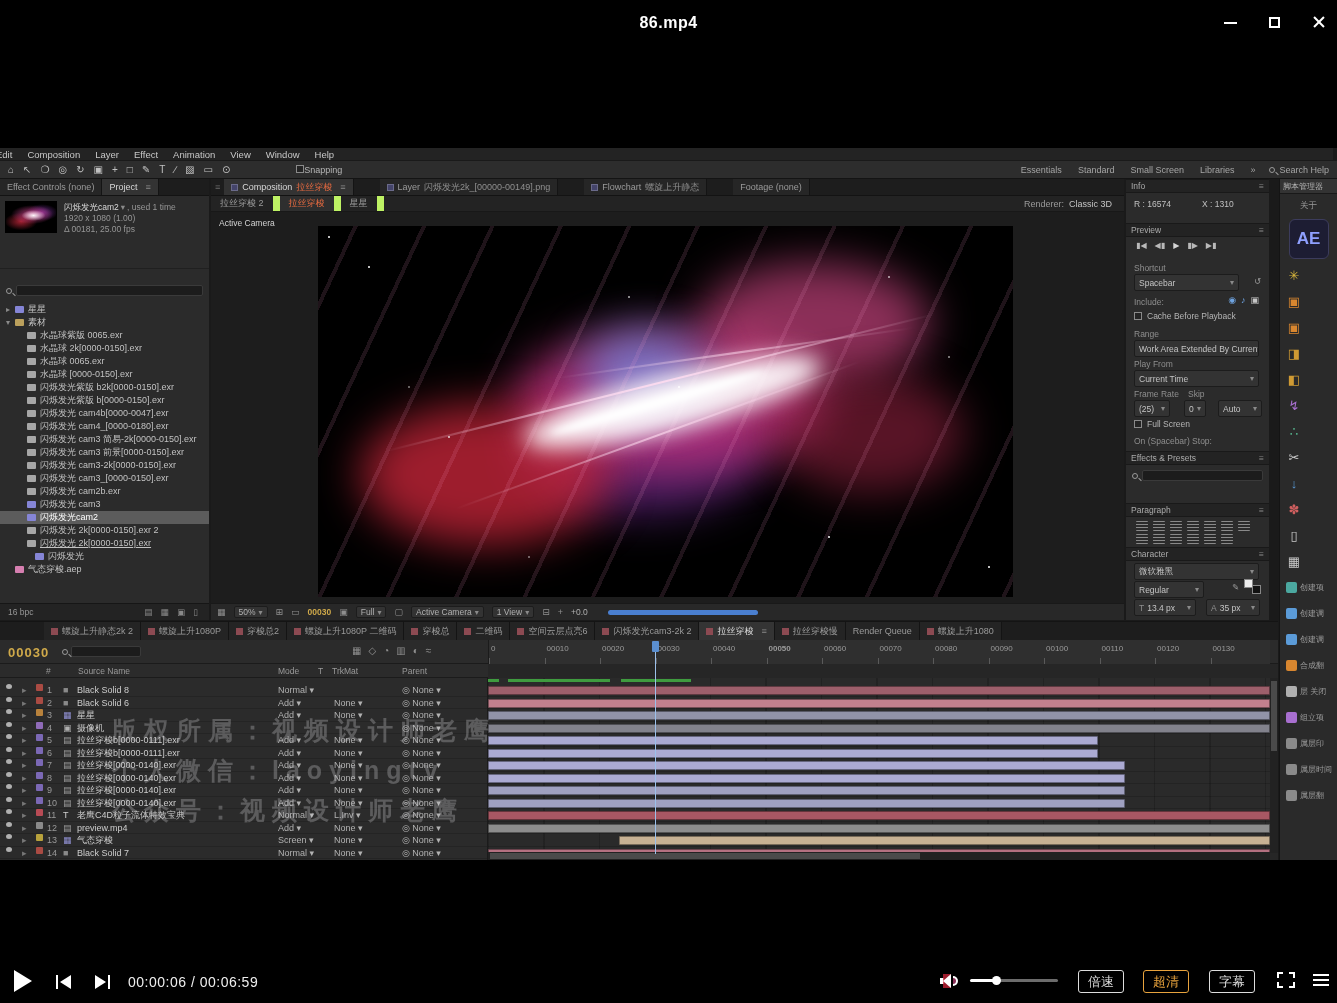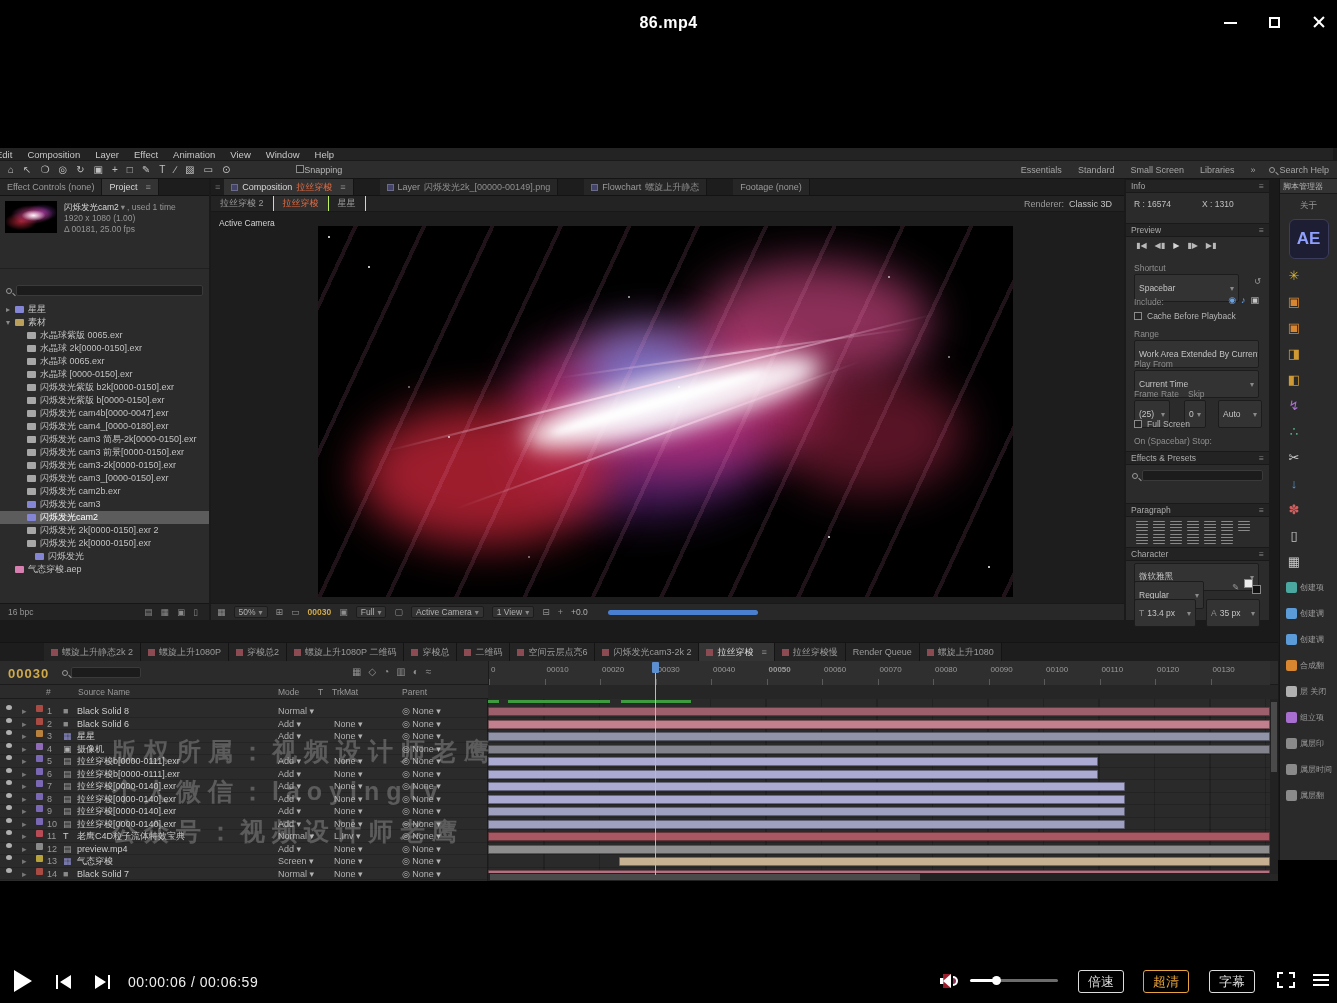--- a/index.html
+++ b/index.html
@@ -81,21 +81,21 @@
 .pj-row.sel{background:#5c5c5c;color:#fff}
 .pj-row .tw{color:#8a8a8a;display:inline-block;width:9px;font-size:8px}
 .pj-row .ico{display:inline-block;width:9px;height:7px;margin-right:4px;border-radius:1px;vertical-align:-1px}
 .pj-foot{position:absolute;left:0;bottom:0;width:100%;height:17px;background:#232323;border-top:1px solid #161616;display:flex;align-items:center;padding:0 8px;font-size:8.5px}
 .footicons{margin-left:auto;color:#8a8a8a;letter-spacing:3px}
 
 
 .pcenter{left:211px;top:31px;width:913px;height:441px}
 .pcenter .ptab{margin-right:26px}
 .vtabs{position:absolute;left:0;top:17px;right:0;height:16px;background:#232323;border-bottom:1px solid #181818;display:flex;align-items:center;font-size:9px;color:#9a9a9a}
-.vtab{padding:0 9px;height:100%;display:flex;align-items:center;border-right:1px solid #bef264;white-space:nowrap;cursor:pointer}
+.vtab{padding:0 9px;height:100%;display:flex;align-items:center;border-right:7px solid #bef264;white-space:nowrap;cursor:pointer}
 .vtab.on{background:#2f2f2f;color:#e0683f}
 .renderer{margin-left:auto;margin-right:12px;display:flex;gap:5px}
 .renderer .rv{color:#c5c5c5;cursor:pointer}
 .viewer{position:absolute;left:0;right:0;top:33px;bottom:17px;background:#1d1d1d;overflow:hidden}
 .cam-label{position:absolute;left:8px;top:6px;font-size:8.5px;color:#d4d4d4;z-index:3}
 .nebula{position:absolute;left:107px;top:14px;width:695px;height:371px;background:#000;overflow:hidden}
 .nb{position:absolute;border-radius:50%;filter:blur(22px)}
 .b1{left:28%;top:28%;width:45%;height:38%;background:rgba(194,50,126,.8)}
 .b2{left:6%;top:48%;width:36%;height:38%;background:rgba(196,36,56,.8)}
 .b3{left:55%;top:10%;width:33%;height:32%;background:rgba(232,79,147,.6)}
@@ -120,21 +120,21 @@
 .vi{color:#8f8f8f;font-size:9px;cursor:pointer}
 .vdd{display:flex;gap:3px;align-items:center;background:#333;border:1px solid #1c1c1c;border-radius:2px;padding:0 4px;height:12px;cursor:pointer;white-space:nowrap}
 .caret{color:#8a8a8a;font-size:8px}
 .vtc{color:#cfa94a;font-weight:bold}
 .vscroll{width:150px;height:5px;border-radius:3px;background:#4a7fd0;margin-left:12px}
 
 
 .pright{left:1126px;top:31px;width:143px;height:441px;font-size:8.5px}
 .sec-head{position:absolute;left:0;width:100%;height:14px;background:#232323;border-top:1px solid #191919;border-bottom:1px solid #191919;display:flex;align-items:center;justify-content:space-between;padding:0 5px;color:#ababab}
 .plabel{position:absolute;left:8px;color:#8f8f8f}
-.dd{position:absolute;height:28px;background:#333;border:1px solid #1c1c1c;border-radius:2px;color:#c5c5c5;display:flex;align-items:center;justify-content:space-between;padding:0 4px;cursor:pointer;white-space:nowrap;overflow:hidden}
+.dd{position:absolute;height:17px;background:#333;border:1px solid #1c1c1c;border-radius:2px;color:#c5c5c5;display:flex;align-items:center;justify-content:space-between;padding:0 4px;cursor:pointer;white-space:nowrap;overflow:hidden}
 .cbrow{position:absolute;left:8px;display:flex;gap:5px;align-items:center;color:#b5b5b5;cursor:pointer}
 .transport{position:absolute;left:10px;display:flex;gap:8px;color:#b9b9b9;font-size:8px}
 .transport span{cursor:pointer}
 .tp-play{color:#d5d5d5}
 .inc-icons{position:absolute;right:10px;display:flex;gap:5px;font-size:9px}
 .inc-icons i{font-style:normal;cursor:pointer}
 .reset{position:absolute;right:8px;color:#9a9a9a;cursor:pointer}
 .pic{width:12px;height:10px;border-radius:1px;background:repeating-linear-gradient(180deg,#9a9a9a 0 1px,rgba(0,0,0,0) 1px 3px);opacity:.85;display:inline-block;margin-right:5px;cursor:pointer}
 .par-rows{position:absolute;left:10px;right:8px}
 .sw{position:absolute;right:8px;width:17px;height:15px}
@@ -146,21 +146,21 @@
 
 .psidebar{left:1279px;top:31px;width:58px;height:681px;background:#2a2a2a;border-left:1px solid #141414;overflow:hidden}
 .sb-title{height:15px;background:#333;font-size:8px;color:#b5b5b5;display:flex;align-items:center;padding:0 3px;overflow:hidden;white-space:nowrap;border-bottom:1px solid #191919}
 .sb-about{font-size:8.5px;color:#9a9a9a;text-align:center;margin-top:6px;cursor:pointer}
 .sb-logo{width:40px;height:40px;margin:7px auto 3px;background:#1d1d33;border:1px solid #3c3c5c;border-radius:6px;color:#8fa0ff;font-weight:bold;font-size:17px;display:flex;align-items:center;justify-content:center}
 .sb-tool{height:26px;display:flex;align-items:center;gap:3px;padding:0 2px 0 6px;font-size:8px;color:#9a9a9a;overflow:hidden;white-space:nowrap;cursor:pointer}
 .sb-tool .g{font-size:13px;width:16px;text-align:center;flex:0 0 auto}
 .eico{width:11px;height:11px;border-radius:2px;flex:0 0 auto}
 
 
-.ptimeline{left:0;top:494px;width:1278px;height:239px;background:#262626;border-top:1px solid #141414;overflow:hidden}
+.ptimeline{left:0;top:473px;width:1278px;height:239px;background:#262626;border-top:1px solid #141414;overflow:hidden}
 .tl-tabs{display:flex;height:18px;background:#1d1d1d;font-size:9px;align-items:stretch;padding-left:44px;overflow:hidden}
 .tl-tab{display:flex;align-items:center;gap:4px;padding:0 7px;border-right:1px solid #141414;color:#9a9a9a;background:#242424;white-space:nowrap;cursor:pointer}
 .tl-tab.on{background:#343434;color:#d6d6d6}
 .chip{width:7px;height:7px;background:#8c4a52;flex:0 0 auto}
 .tl-bar{position:absolute;left:0;top:18px;width:100%;height:24px;background:#2b2b2b;border-bottom:1px solid #1b1b1b}
 .tc{position:absolute;left:8px;top:5px;font-size:13px;font-weight:bold;color:#cfa94a;letter-spacing:1px;cursor:text}
 .tl-search{position:absolute;left:62px;top:6px;display:flex;align-items:center;gap:3px}
 .well2{width:70px;height:11px;background:#1c1c1c;border:1px solid #3a3a3a;border-radius:2px;display:inline-block}
 .tl-icons{position:absolute;left:352px;top:5px;display:flex;gap:7px;color:#8f8f8f;font-size:10px}
 .tl-icons span{cursor:pointer}
@@ -296,21 +296,21 @@
           <div class="pj-row" style="padding-left: 18px;"><span class="tw"></span><span class="ico" style="background: rgb(167, 167, 167);"></span><span>闪烁发光 cam4b[0000-0047].exr</span></div>
           <div class="pj-row" style="padding-left: 18px;"><span class="tw"></span><span class="ico" style="background: rgb(167, 167, 167);"></span><span>闪烁发光 cam4_[0000-0180].exr</span></div>
           <div class="pj-row" style="padding-left: 18px;"><span class="tw"></span><span class="ico" style="background: rgb(167, 167, 167);"></span><span>闪烁发光 cam3 简易-2k[0000-0150].exr</span></div>
           <div class="pj-row" style="padding-left: 18px;"><span class="tw"></span><span class="ico" style="background: rgb(167, 167, 167);"></span><span>闪烁发光 cam3 前景[0000-0150].exr</span></div>
           <div class="pj-row" style="padding-left: 18px;"><span class="tw"></span><span class="ico" style="background: rgb(167, 167, 167);"></span><span>闪烁发光 cam3-2k[0000-0150].exr</span></div>
           <div class="pj-row" style="padding-left: 18px;"><span class="tw"></span><span class="ico" style="background: rgb(167, 167, 167);"></span><span>闪烁发光 cam3_[0000-0150].exr</span></div>
           <div class="pj-row" style="padding-left: 18px;"><span class="tw"></span><span class="ico" style="background: rgb(167, 167, 167);"></span><span>闪烁发光 cam2b.exr</span></div>
           <div class="pj-row" style="padding-left: 18px;"><span class="tw"></span><span class="ico" style="background: rgb(133, 133, 214);"></span><span>闪烁发光 cam3</span></div>
           <div class="pj-row sel" style="padding-left: 18px;"><span class="tw"></span><span class="ico" style="background: rgb(133, 133, 214);"></span><span>闪烁发光cam2</span></div>
           <div class="pj-row" style="padding-left: 18px;"><span class="tw"></span><span class="ico" style="background: rgb(167, 167, 167);"></span><span>闪烁发光 2k[0000-0150].exr 2</span></div>
-          <div class="pj-row" style="padding-left: 18px;"><span class="tw"></span><span class="ico" style="background: rgb(167, 167, 167);"></span><span>闪烁发光 2k[0000-0150].exr</span></div>
+          <div class="pj-row" style="padding-left: 18px; text-decoration: underline;"><span class="tw"></span><span class="ico" style="background: rgb(167, 167, 167);"></span><span>闪烁发光 2k[0000-0150].exr</span></div>
           <div class="pj-row" style="padding-left: 18px; margin-left: 8px;"><span class="tw"></span><span class="ico" style="background: rgb(133, 133, 214);"></span><span>闪烁发光</span></div>
           <div class="pj-row" style="padding-left: 6px;"><span class="tw"></span><span class="ico" style="background: rgb(214, 127, 176);"></span><span>气态穿梭.aep</span></div>
         </div>
       <div class="pj-foot">
         <span class="dim2">16 bpc</span>
         <span class="footicons">▤ ▦ ▣ ▯</span>
       </div>
     </div>
 
     <div class="panel pcenter">

